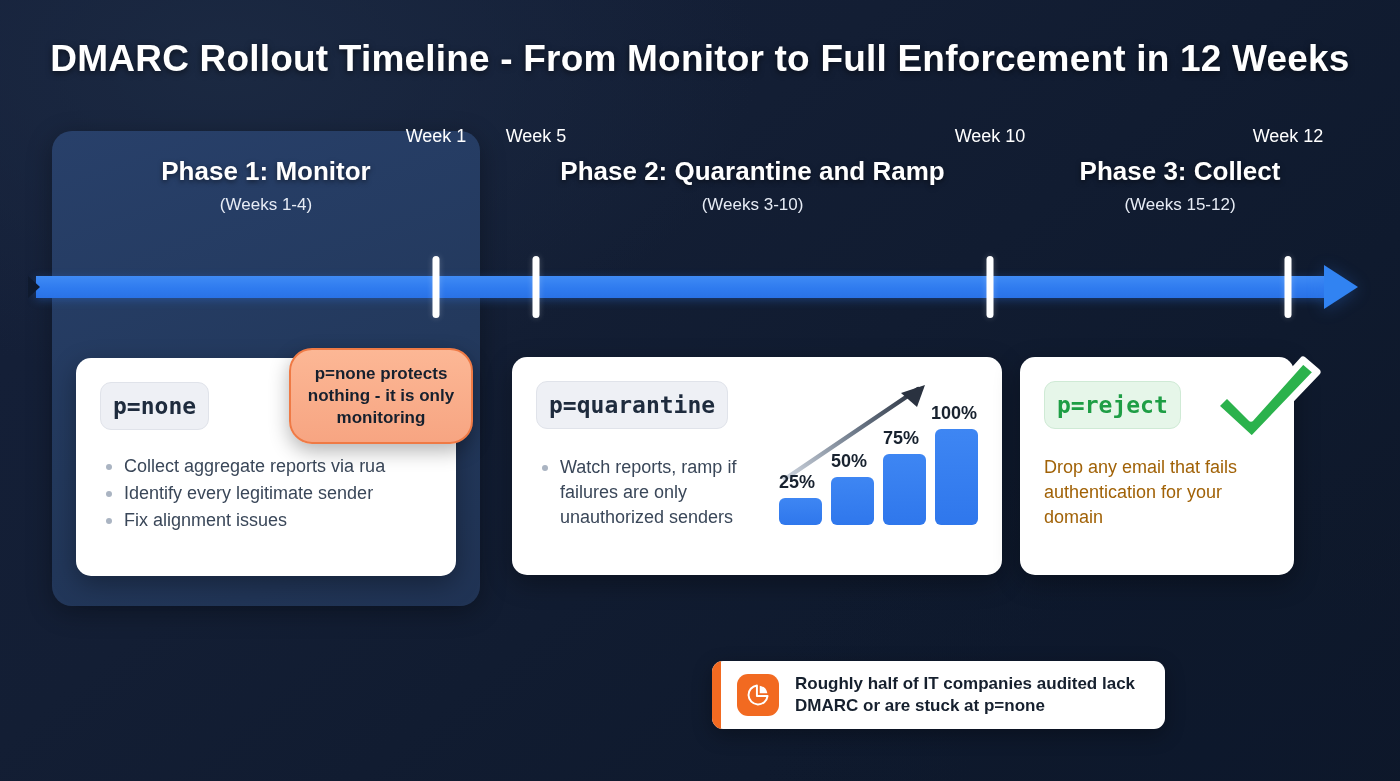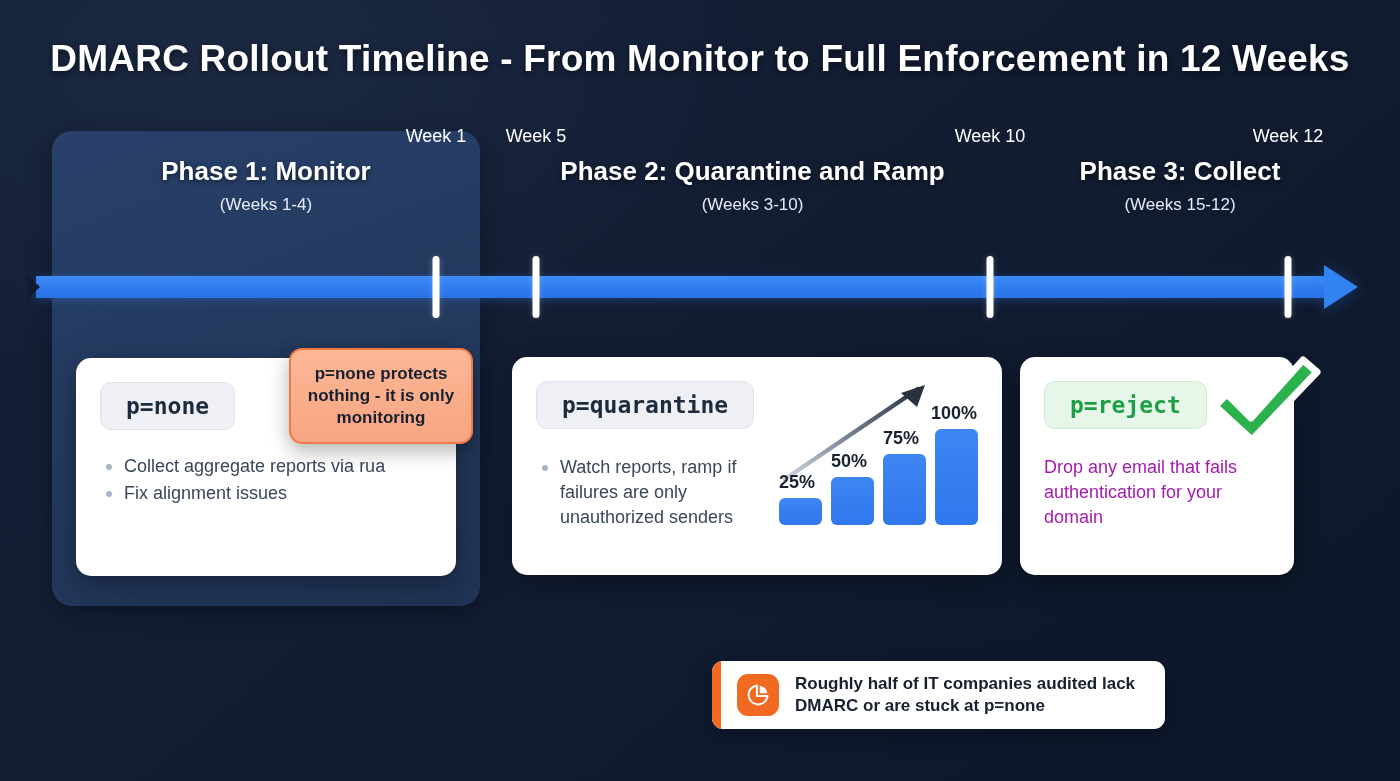--- a/index.html
+++ b/index.html
@@ -78,47 +78,47 @@
   .card{
     position:absolute;background:#ffffff;border-radius:15px;
     box-shadow:0 8px 26px rgba(0,0,0,.33);
   }
   #card1{left:76px;top:358px;width:380px;height:218px;}
   #card2{left:512px;top:357px;width:490px;height:218px;}
   #card3{left:1020px;top:357px;width:274px;height:218px;}
 
   .chip{
     position:absolute;left:24px;top:24px;
-    padding:10px 25px;border-radius:11px;
+    padding:10px 12px;border-radius:11px;
     background:#eef0f5;border:1px solid #e0e3ea;
     font-family:"DejaVu Sans Mono", monospace;
     font-size:23px;font-weight:bold;color:#1e2b3d;
   }
   .chip.green{background:#e6f6e9;border-color:#cfead5;color:#1e9e45;}
 
   .bullets{position:absolute;left:22px;top:96px;width:330px;}
   .bullets .bl{
     position:relative;padding-left:26px;margin-bottom:2px;
     font-size:18px;line-height:25px;color:#3a4759;
   }
   .bullets .bl:before{
     content:"";position:absolute;left:8px;top:10px;
     width:6px;height:6px;border-radius:50%;background:#aab4c2;
   }
   #card2 .bullets{width:255px;top:98px;}
   .plain-text{
     position:absolute;left:24px;top:98px;width:215px;
-    font-size:18px;line-height:25px;color:#a21caf;
+    font-size:18px;line-height:25px;color:#a16207;
   }
 
   
   .callout{
     position:absolute;left:289px;top:348px;width:180px;height:92px;
     background:linear-gradient(180deg,#fcb795 0%,#f7a582 100%);
-    border:2px solid #ef7a45;border-radius:13px;
+    border:2px solid #ef7a45;border-radius:23px;
     box-shadow:0 7px 20px rgba(0,0,0,.3);
     display:flex;align-items:center;justify-content:center;
   }
   .callout span{
     font-size:17px;font-weight:bold;line-height:22px;color:#16202e;text-align:center;
     padding:0 8px;
   }
 
   
   .mini{position:absolute;left:263px;top:10px;width:215px;height:200px;}
@@ -194,20 +194,21 @@
     <div class="tick" style="left:1288px">
       <div class="t-lbl">Week 12</div>
       <div class="t-mark"></div>
     </div>
   </div>
 
   <div class="card" id="card1">
     <div class="chip">p=none</div>
     <div class="bullets">
       <div class="bl">Collect aggregate reports via rua</div>
+      <div class="bl">Identify every legitimate sender</div>
       <div class="bl">Fix alignment issues</div>
     </div>
   </div>
 
   <div class="callout">
     <span>p=none protects nothing - it is only monitoring</span>
   </div>
 
   <div class="card" id="card2">
     <div class="chip">p=quarantine</div>

